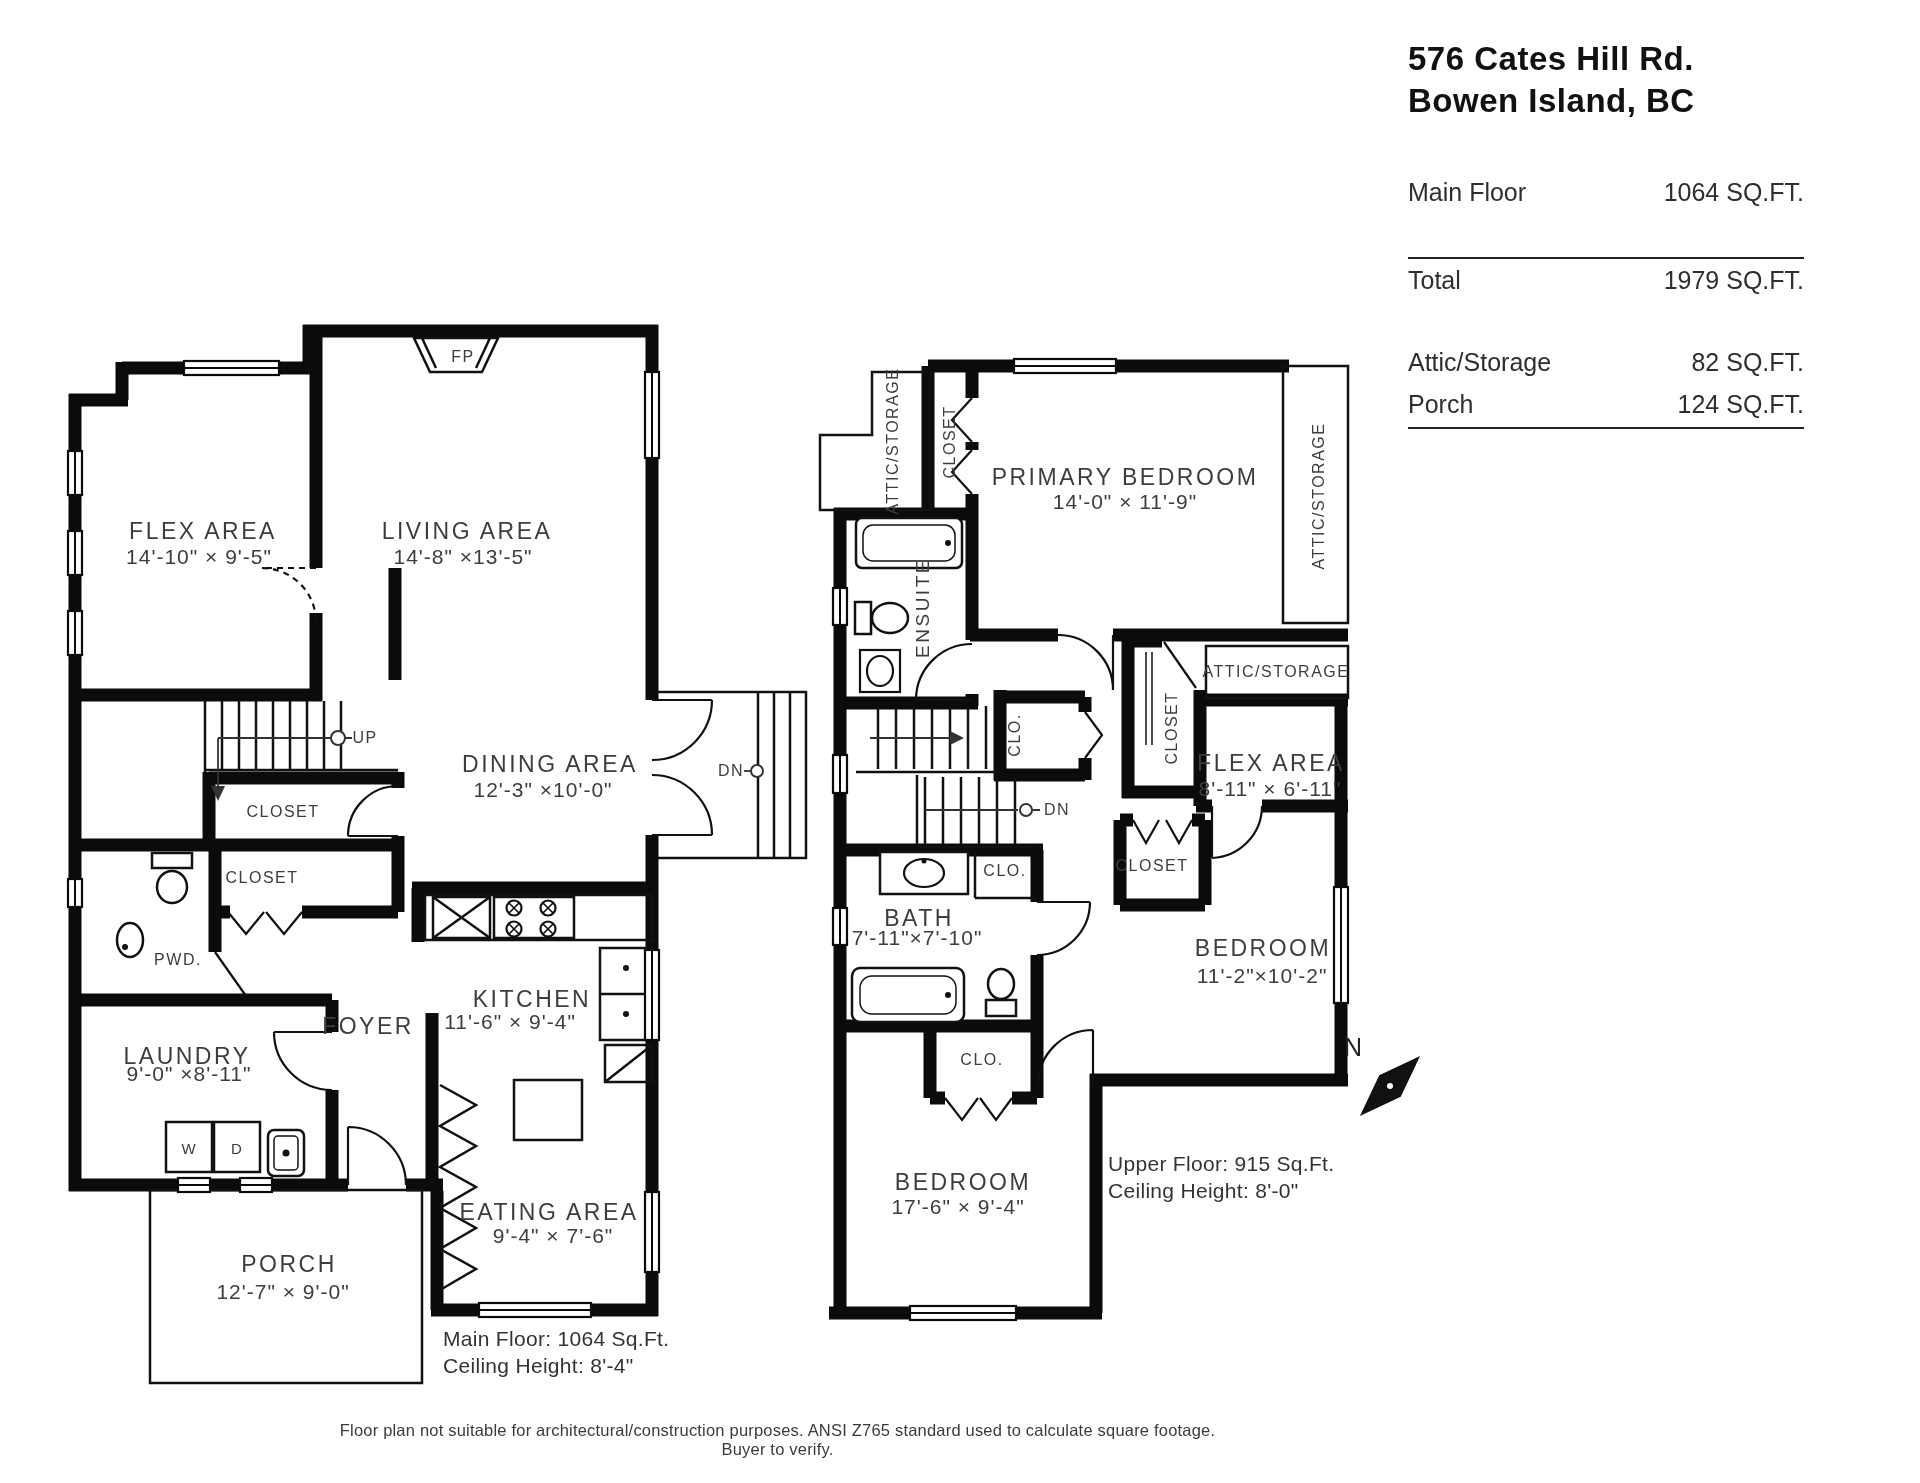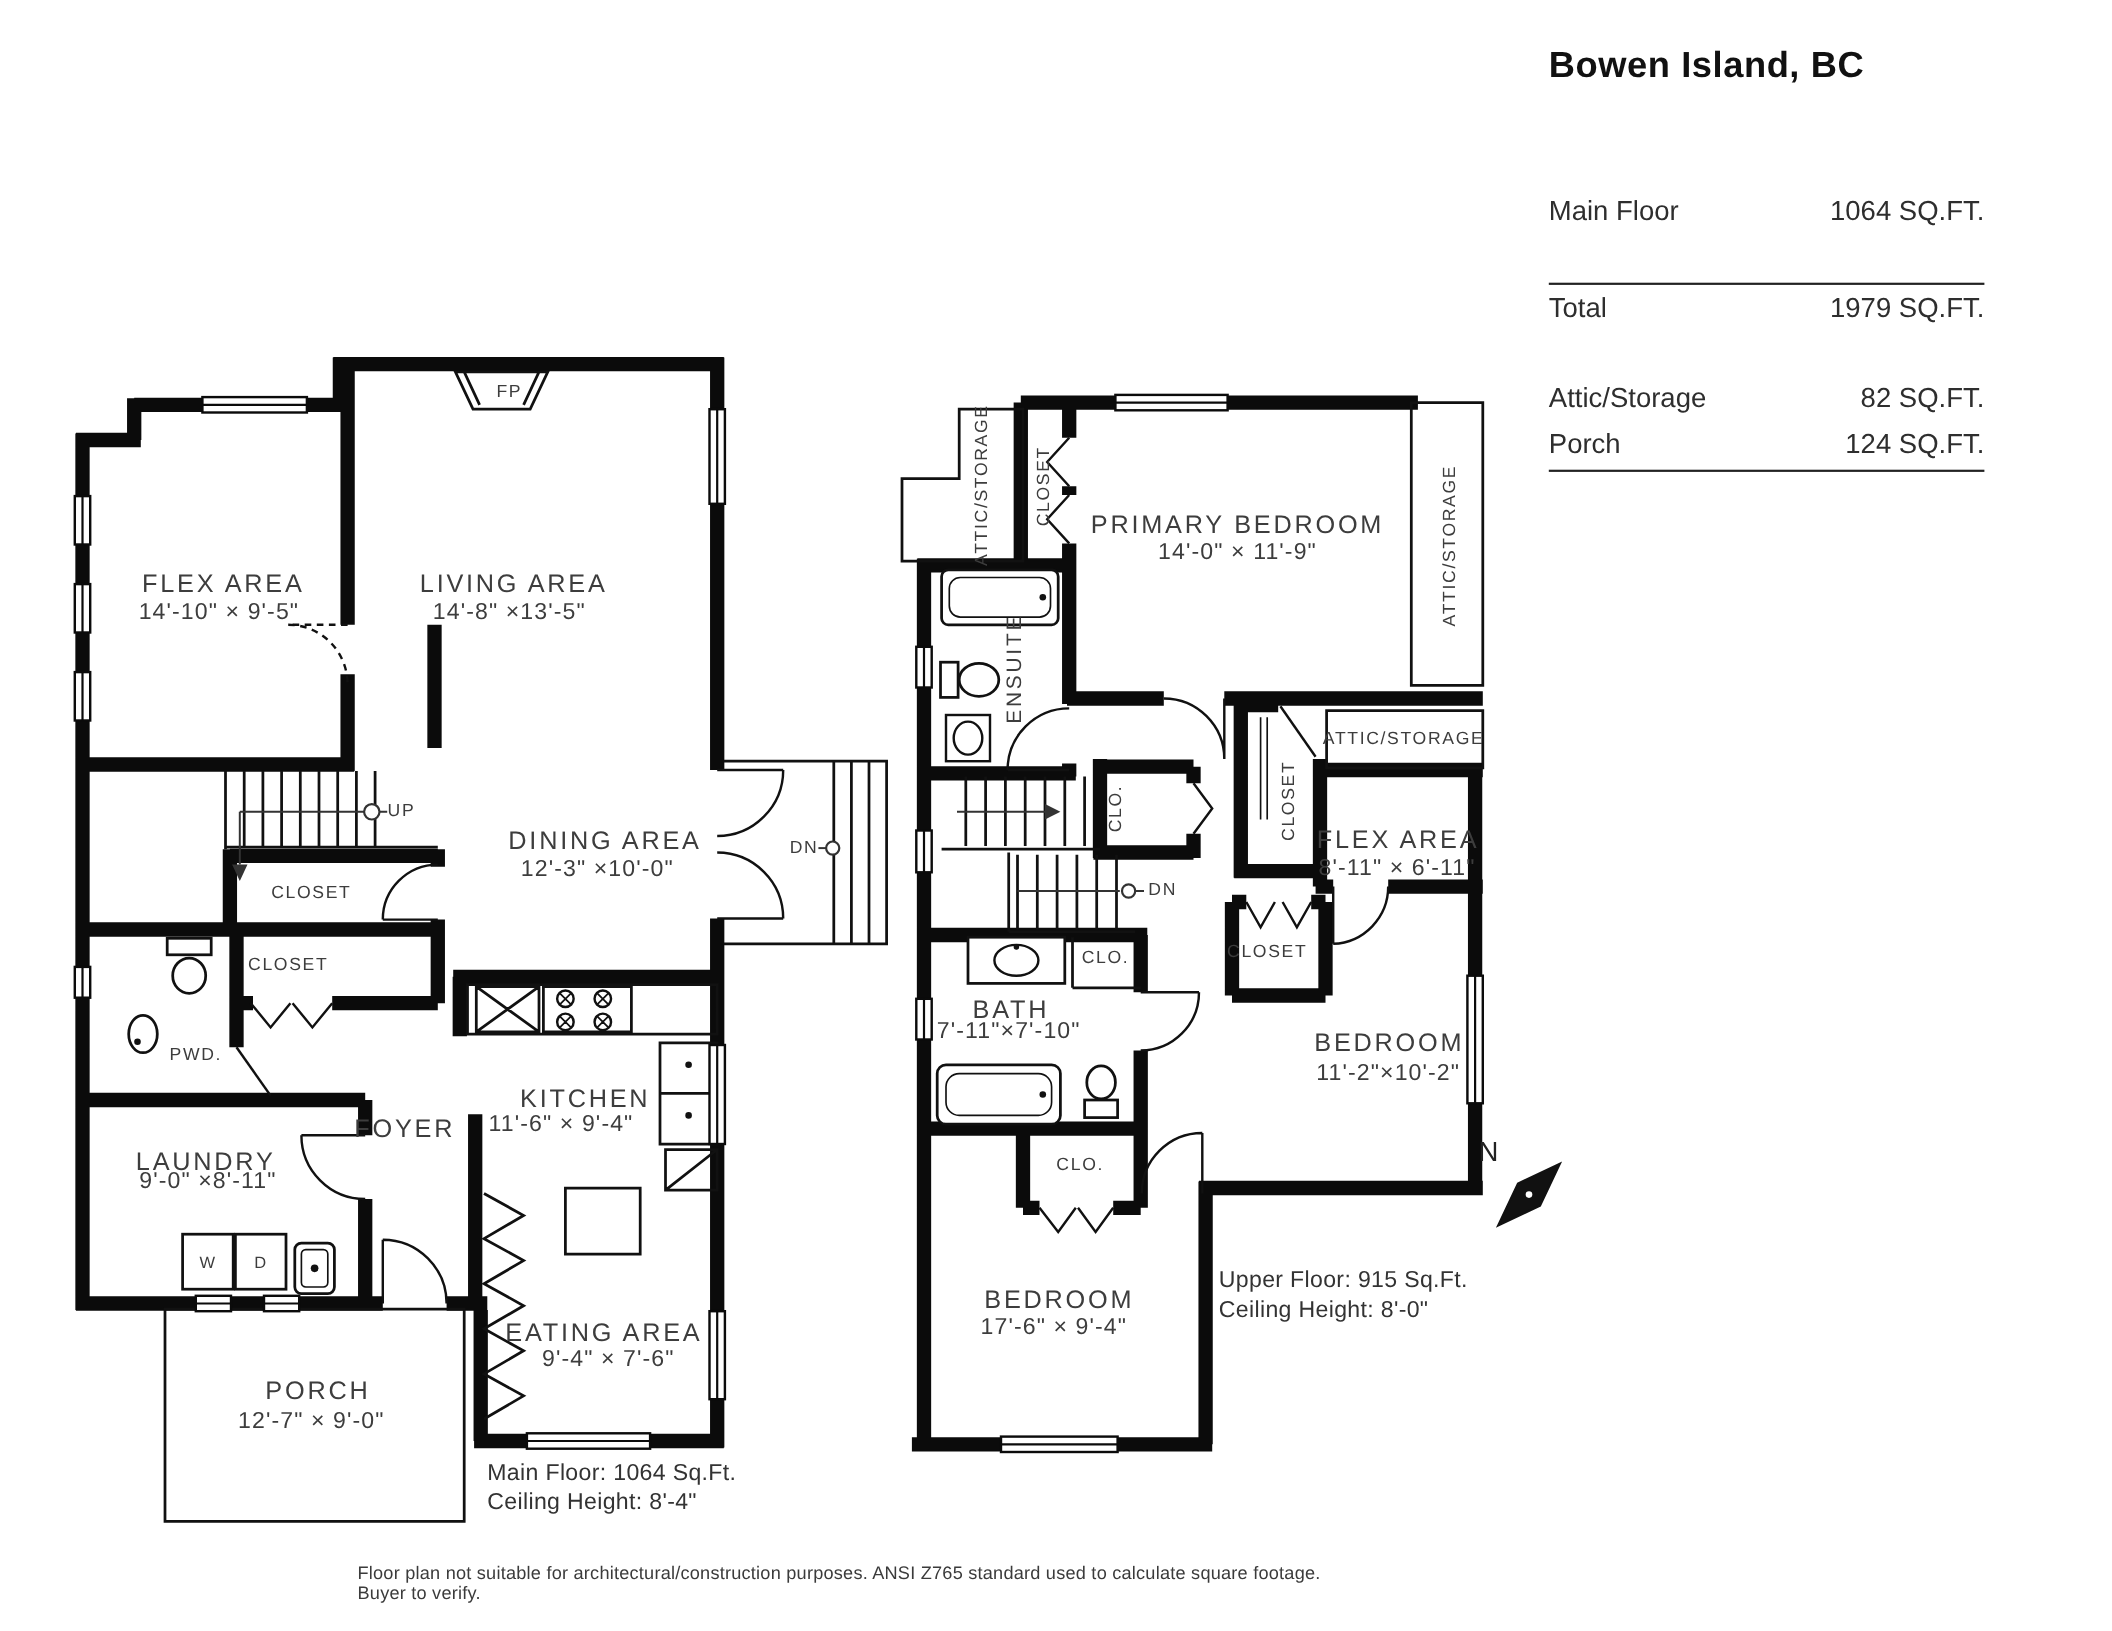--- a/index.html
+++ b/index.html
@@ -11,21 +11,21 @@
   .rd{font-size:21px;letter-spacing:1px;}
   .sm{font-size:16px;letter-spacing:1.5px;}
   .xs{font-size:15px;letter-spacing:1px;}
   .v{transform:translate(-50%,-50%) rotate(-90deg);}
   .note{position:absolute;font-size:21px;line-height:27px;color:#333;letter-spacing:.3px;}
   .titleblock{position:absolute;left:1408px;top:38px;width:396px;}
   .addr{font-weight:bold;font-size:33px;line-height:42px;color:#111;letter-spacing:.5px;}
   .tbl{position:absolute;left:1408px;width:396px;font-size:25px;color:#2e2e2e;}
   .trow{position:absolute;left:0;width:396px;display:flex;justify-content:space-between;}
   .tdiv{position:absolute;left:0;width:396px;border-top:2px solid #222;}
-  .disclaimer{position:absolute;left:325px;top:1421px;width:905px;text-align:left;
+  .disclaimer{position:absolute;left:325px;top:1421px;width:905px;text-align:center;
               font-size:16.5px;color:#3b3b3b;letter-spacing:.2px;}
   .north{position:absolute;font-size:25px;color:#222;letter-spacing:1px;}
 </style>
 </head>
 <body>
 
 <div class="page">
 
 <svg class="plan-svg" viewBox="0 0 1920 1483">
 
@@ -192,20 +192,21 @@
     <path stroke="#0b0b0b" stroke-width="2" fill="none" d="M1014,366 H1116 M840,588 V625 M840,755 V793 M840,908 V945 M1341,887 V1003 M910,1313 H1016"></path>
   </g>
 
   <g>
     <polygon points="1362,1114 1380,1076 1418,1058 1400,1096" fill="#111" stroke="#111" stroke-width="2"></polygon>
     <circle cx="1390" cy="1086" r="3" fill="#fff"></circle>
   </g>
 </svg>
 
 <div class="titleblock">
+  <div class="addr">576 Cates Hill Rd.</div>
   <div class="addr">Bowen Island, BC</div>
 </div>
 <div class="tbl" style="top:0;height:470px;">
   <div class="trow" style="top:178px">
     <span>Main Floor</span>
     <span>1064 SQ.FT.</span>
   </div>
   <div class="tdiv" style="top:257px"></div>
   <div class="trow" style="top:266px">
     <span>Total</span>

